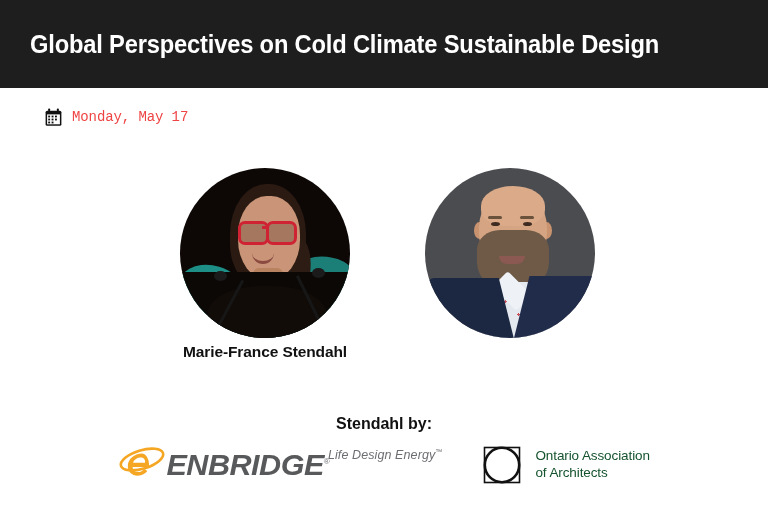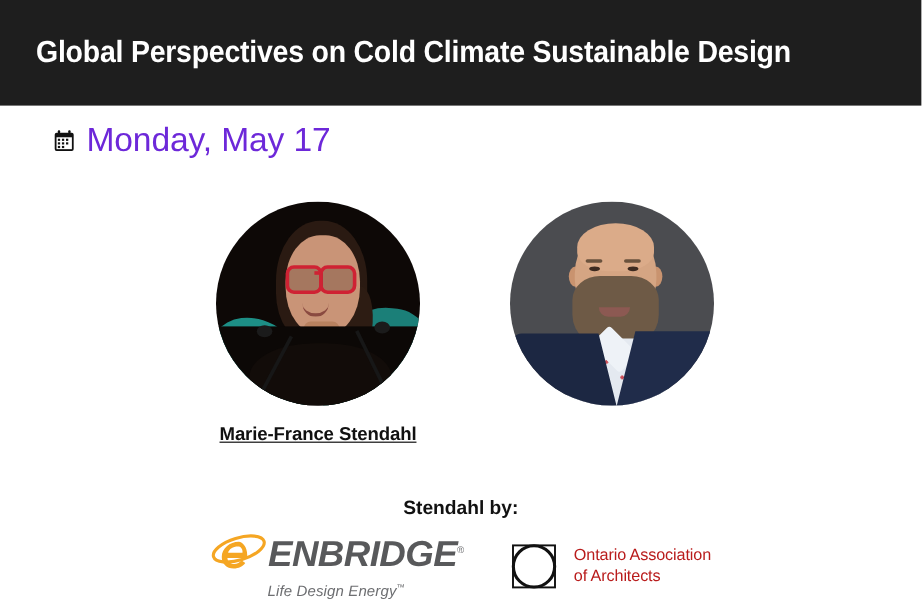--- a/index.html
+++ b/index.html
@@ -54,24 +54,25 @@
   .meta-icon {
     display: inline-flex;
     align-items: center;
     justify-content: center;
     width: 19px;
     height: 19px;
     margin-right: 9px;
     flex: none;
   }
   .meta-text {
-    font-size: 28px;
+    font-size: 14px;
     font-weight: 500;
-    color: #6d28d9;
+    color: #ef4444;
     letter-spacing: -0.1px;
+    font-family: Liberation Mono, monospace;
   }
 
   
   .speakers {
     position: absolute;
     left: 0; top: 168px;
     width: 768px;
   }
   .speaker {
     position: absolute;
@@ -83,26 +84,25 @@
 
   .avatar {
     width: 170px;
     height: 170px;
     margin: 0 auto;
     border-radius: 50%;
     overflow: hidden;
     position: relative;
   }
   .speaker-name {
-    margin-top: 16px;
+    margin-top: 5px;
     font-size: 15.5px;
     font-weight: bold;
     color: #111111;
     letter-spacing: -0.1px;
-    text-decoration: underline;
   }
 
   
   .portrait-a { background: #0d0806; width: 100%; height: 100%; position: relative; }
   .pa-teal-l {
     position: absolute; left: -6px; top: 96px; width: 78px; height: 80px;
     background: #1d8f86; border-radius: 40% 60% 0 0; transform: rotate(-6deg);
   }
   .pa-teal-r {
     position: absolute; right: -10px; top: 88px; width: 86px; height: 92px;
@@ -229,21 +229,21 @@
     position: absolute;
     left: 0; top: 443px;
     width: 768px;
     display: flex;
     align-items: center;
     justify-content: center;
     gap: 38px;
   }
 
   
-  .enbridge { display: flex; flex-direction: column; align-items: center; }
+  .enbridge { display: flex; }
   .enbridge-top { display: flex; align-items: center; }
   .enbridge-mark { width: 48px; height: 40px; flex: none; margin-right: 2px; }
   .enbridge-word {
     font-size: 30px;
     font-weight: bold;
     font-style: italic;
     color: #58595b;
     letter-spacing: -0.5px;
     transform: scaleX(1.02);
     position: relative;
@@ -260,21 +260,21 @@
     letter-spacing: 0.1px;
   }
   .enbridge-tag-tm { font-size: 7px; vertical-align: super; }
 
   
   .oaa { display: flex; align-items: center; gap: 11px; }
   .oaa-mark { width: 44px; height: 44px; flex: none; }
   .oaa-text {
     font-size: 13.5px;
     line-height: 1.25;
-    color: #b91c1c;
+    color: #14532d;
     letter-spacing: -0.1px;
     white-space: nowrap;
   }
 </style>
 </head>
 <body>
 
 <div class="header-bar">
   <div class="session-title">Global Perspectives on Cold Climate Sustainable Design</div>
 </div>

